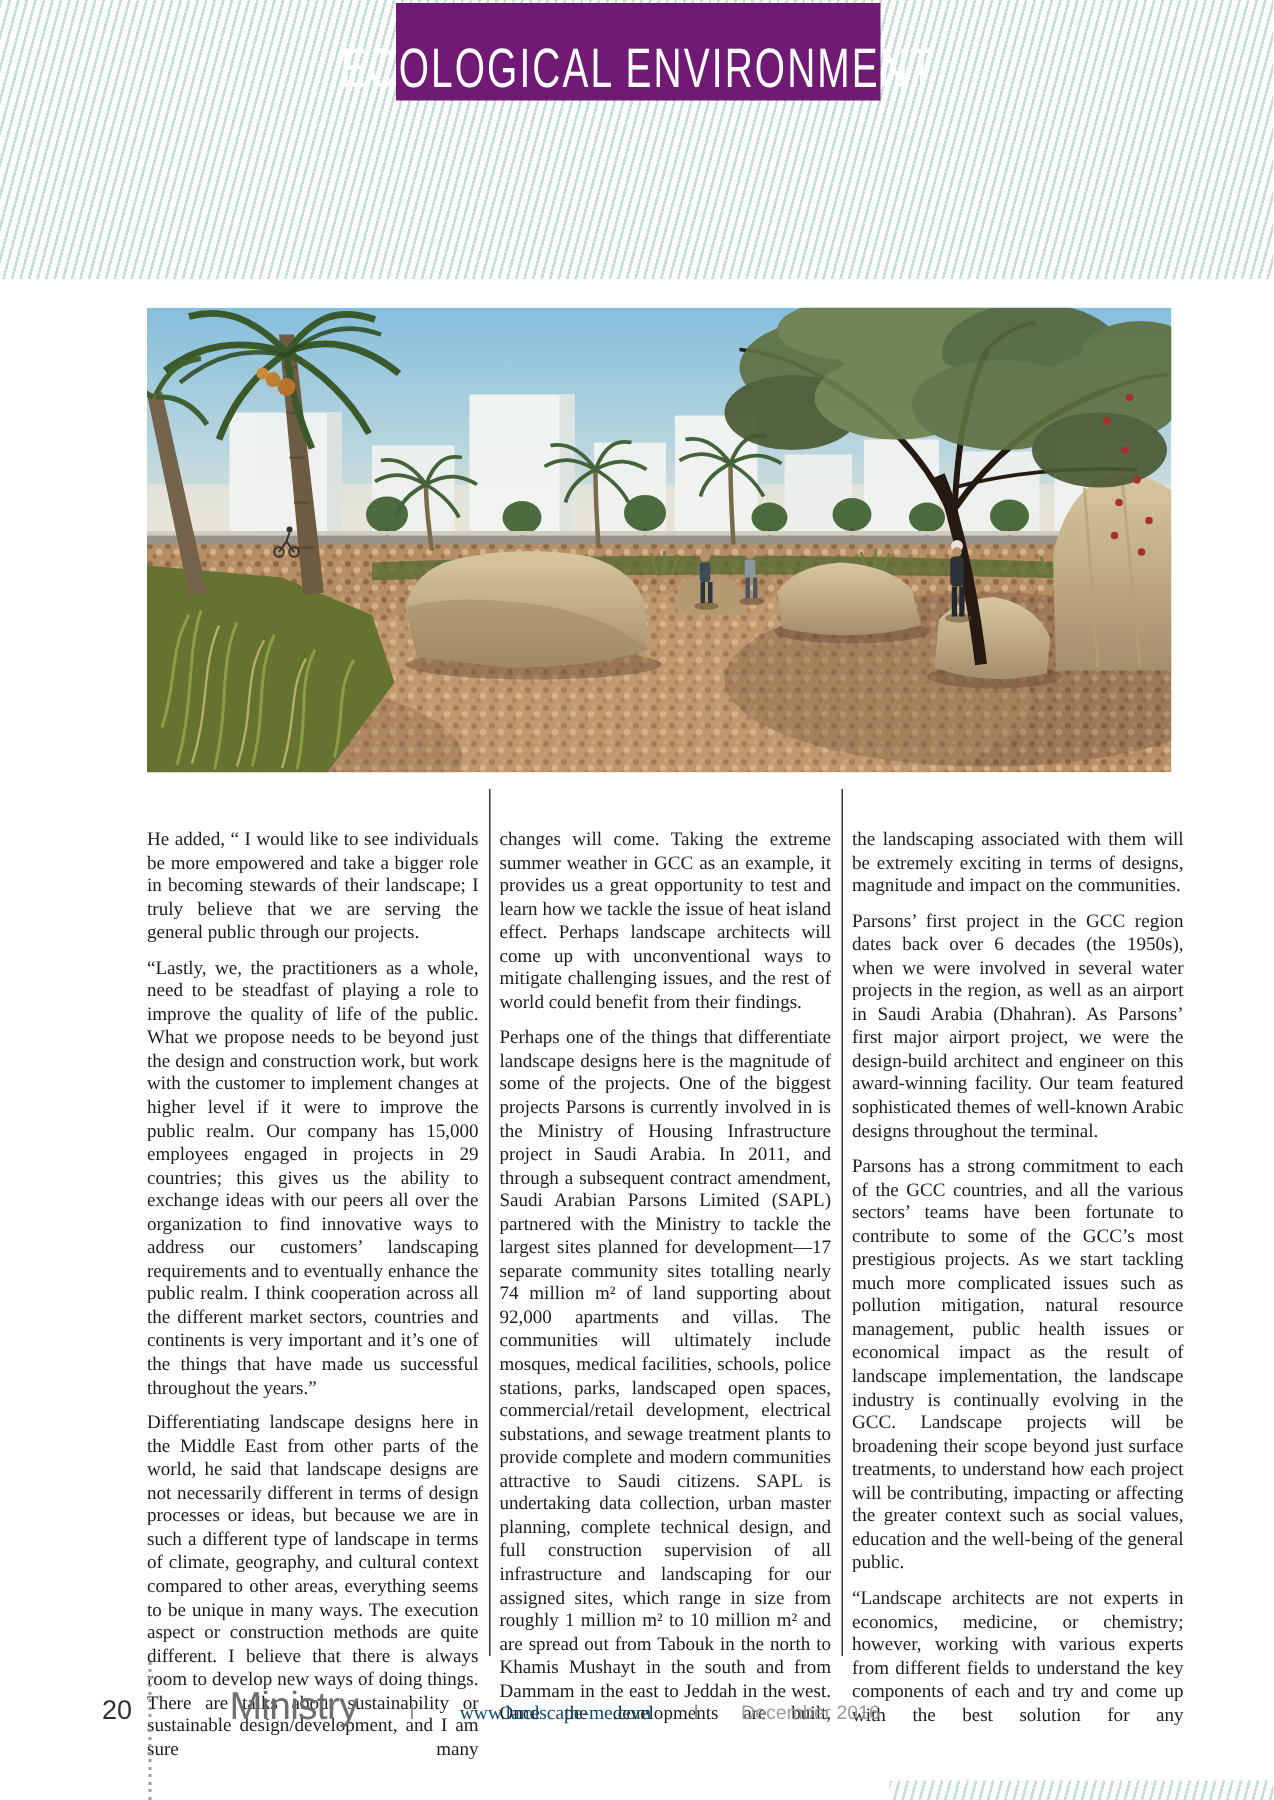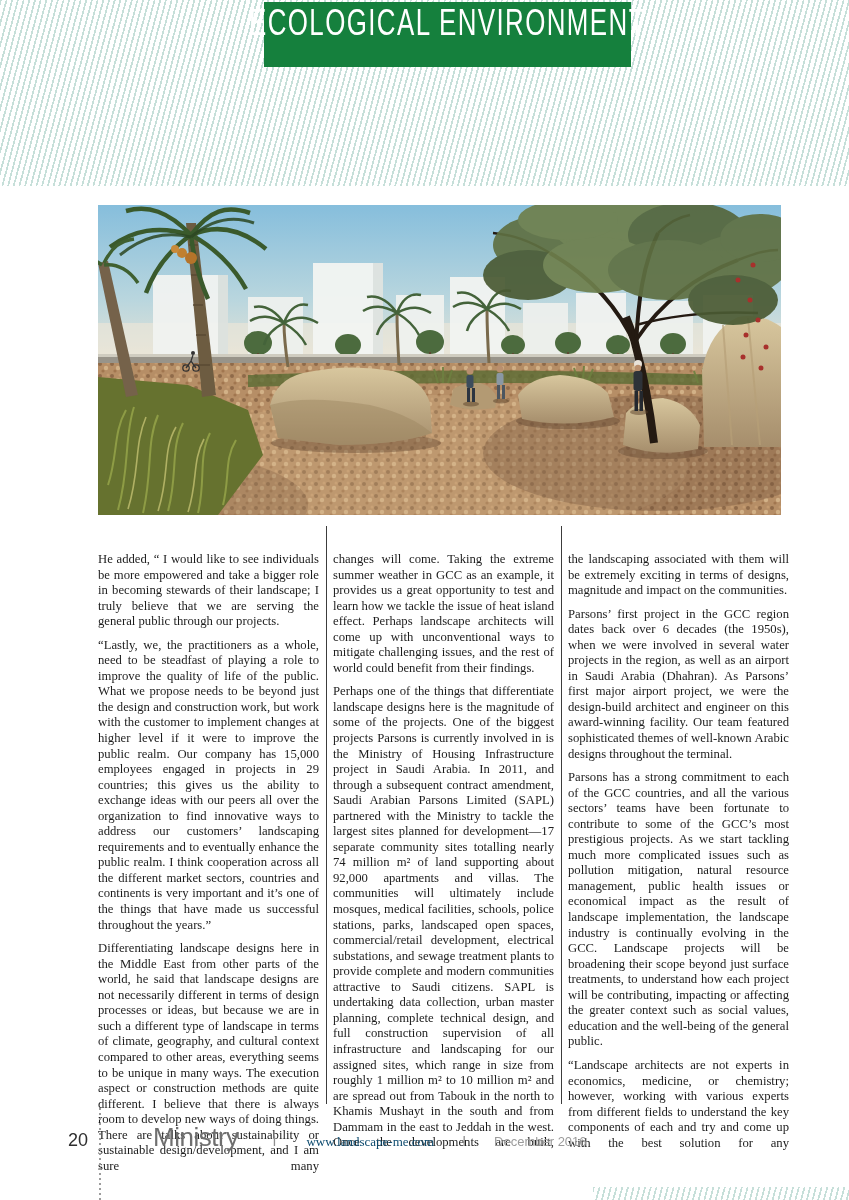--- a/index.html
+++ b/index.html
@@ -7,22 +7,22 @@
               font-family:"Liberation Serif", serif; }
 
   
   .stripe-band {
     position:absolute; left:0; top:0; width:849px; height:186px;
     background: repeating-linear-gradient(105deg, #c6dfd9 0px, #c6dfd9 1.7px, #ffffff 1.7px, #ffffff 5.5px);
   }
 
   
   .banner {
-    position:absolute; left:264px; top:2px; width:367px; height:65px;
-    background:#15803d; display:flex; align-items:flex-start; justify-content:center;
+    position:absolute; left:264px; top:2px; width:323px; height:65px;
+    background:#701a75; display:flex; align-items:flex-end; justify-content:center;
   }
   .banner-title {
     color:#ffffff; font-family:"Liberation Sans", sans-serif;
     font-size:37px; font-weight:400; letter-spacing:2px; white-space:nowrap;
     transform:scaleX(0.70);
   }
 
   
   .photo-wrap { position:absolute; left:98px; top:205px; width:683px; height:310px; overflow:hidden; }
   .photo-wrap svg { display:block; }

